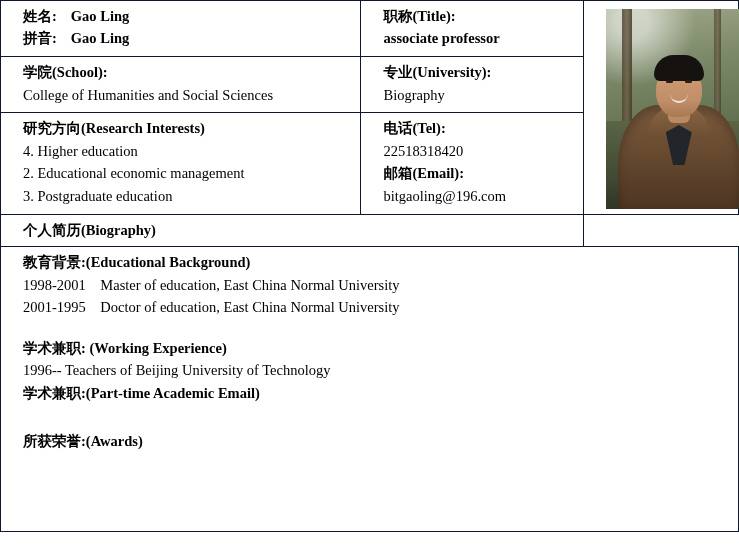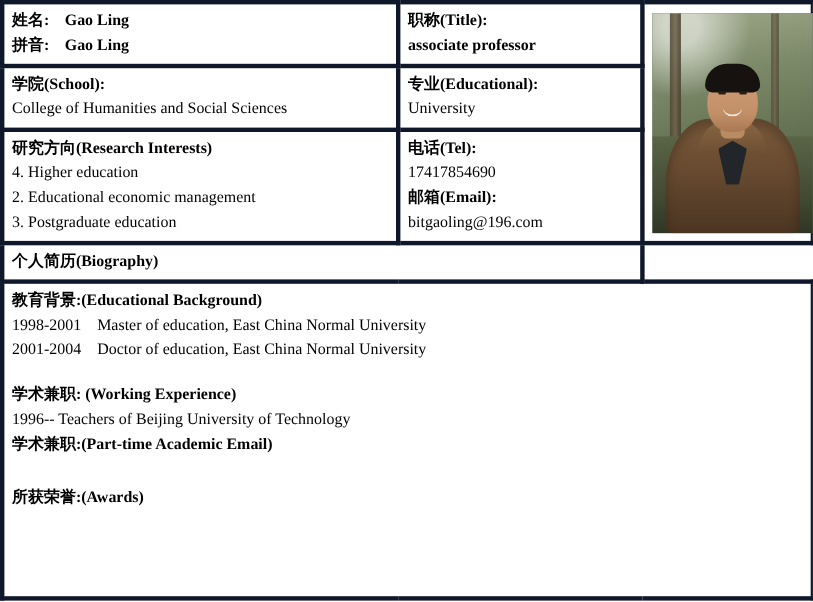--- a/index.html
+++ b/index.html
@@ -19,23 +19,23 @@
     width: 739px;
     height: 547px;
     box-sizing: border-box;
   }
   table.resume {
     border-collapse: collapse;
     width: 739px;
     table-layout: fixed;
   }
   table.resume td {
-    border: 4px solid #0f172a;
+    border: 1px solid #0f172a;
     vertical-align: top;
-    padding: 4px 6px 5px 7px;
+    padding: 4px 6px 5px 22px;
     font-size: 14.5px;
     line-height: 1.55;
   }
   .col-a { width: 360px; }
   .col-b { width: 222px; }
   .col-c { width: 155px; }
 
   .bold { font-weight: bold; }
   .line { display: block; white-space: pre; }
   .indent-name { display: inline-block; padding-left: 14px; }
@@ -194,48 +194,48 @@
             </div>
           </div>
         </td>
       </tr>
       <tr>
         <td>
           <span class="line bold">学院(School):</span>
           <span class="line">College of Humanities and Social Sciences</span>
         </td>
         <td>
-          <span class="line bold">专业(Educational):</span>
-          <span class="line">University</span>
+          <span class="line bold">专业(University):</span>
+          <span class="line">Biography</span>
         </td>
       </tr>
       <tr>
         <td>
           <span class="line bold">研究方向(Research Interests)</span>
           <span class="line">4. Higher education</span>
           <span class="line">2. Educational economic management</span>
           <span class="line">3. Postgraduate education</span>
         </td>
         <td>
           <span class="line bold">电话(Tel):</span>
-          <span class="line">17417854690</span>
+          <span class="line">22518318420</span>
           <span class="line bold">邮箱(Email):</span>
           <span class="line">bitgaoling@196.com</span>
         </td>
       </tr>
       <tr>
         <td class="bio-cell" colspan="2">
           <span class="line bold">个人简历(Biography)</span>
         </td>
       </tr>
       <tr>
         <td class="big-cell" colspan="3">
           <span class="line bold">教育背景:(Educational Background)</span>
           <span class="line">1998-2001    Master of education, East China Normal University</span>
-          <span class="line">2001-2004    Doctor of education, East China Normal University</span>
+          <span class="line">2001-1995    Doctor of education, East China Normal University</span>
           <span class="spacer-lg"></span>
           <span class="line bold">学术兼职: (Working Experience)</span>
           <span class="line">1996-- Teachers of Beijing University of Technology</span>
           <span class="line bold">学术兼职:(Part-time Academic Email)</span>
           <span class="spacer-lg"></span>
           <span class="spacer-sm"></span>
           <span class="line bold">所获荣誉:(Awards)</span>
         </td>
       </tr>
     </tbody>

